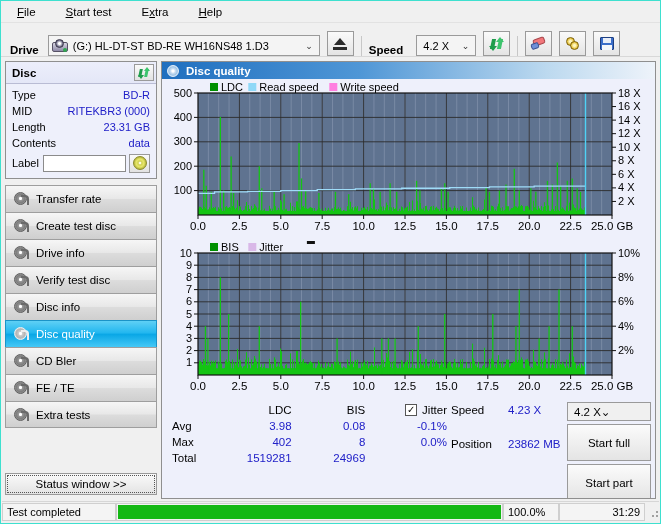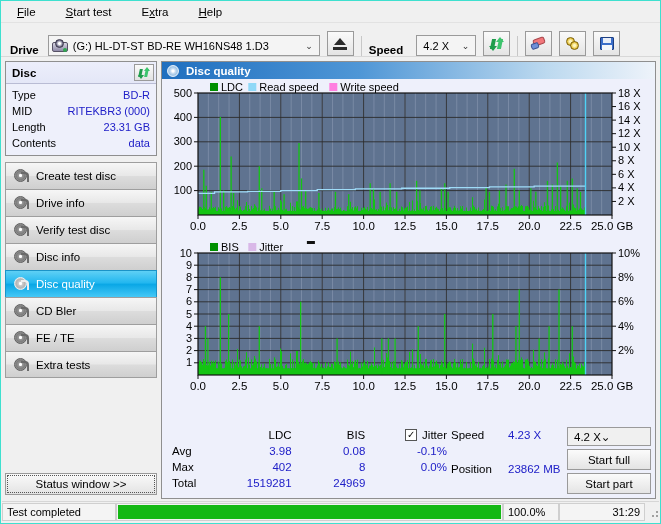--- a/index.html
+++ b/index.html
@@ -229,21 +229,21 @@
   .sr-labels{flex:1 1 auto;}
   .sr-row{display:flex;align-items:center;height:16px;font-size:11.5px;}
   .sr-k{width:57px;color:#000;}
   .sr-v{color:#2020c8;}
   .sr-btns{width:86px;flex:0 0 auto;display:flex;flex-direction:column;gap:3px;align-items:flex-end;}
   .spd-combo{
     width:84px;height:19px;border:1px solid #9a9a9a;background:#f0f0f0;
     display:flex;align-items:center;padding-left:6px;box-sizing:border-box;font-size:11.5px;
   }
   .act-btn{
-    width:84px;height:21px;border:1px solid #9a9a9a;
+    width:84px;height:37px;border:1px solid #9a9a9a;
     background:linear-gradient(180deg,#fbfbfb,#e4e4e4);
     display:flex;align-items:center;justify-content:center;font-size:11.5px;color:#000;
     box-sizing:border-box;
   }
   
   .statusbar{
     height:20px;flex:0 0 auto;display:flex;align-items:center;
     background:#f0f0f0;border-top:1px solid #d6d6d6;margin:2px 1px 1px 1px;
   }
   .sb-cell{
@@ -348,24 +348,38 @@
             <span class="v">RITEKBR3 (000)</span>
           </div>
           <div class="drow">
             <span class="k">Length</span>
             <span class="v">23.31 GB</span>
           </div>
           <div class="drow">
             <span class="k">Contents</span>
             <span class="v">data</span>
           </div>
+          <div class="label-row">
+            <span class="k">Label</span>
+            <input class="label-input" type="text" value="" style="">
+            <div class="cdbtn">
+              <span class="cd"></span>
+            </div>
+          </div>
         </div>
       </div>
 
       <div class="navlist">
+        <div class="navitem">
+          <span class="nav-ic">
+              <i class="d"></i>
+              <i class="m"></i>
+            </span>
+          <span>Transfer rate</span>
+        </div>
         <div class="navitem">
           <span class="nav-ic">
               <i class="d"></i>
               <i class="m"></i>
             </span>
           <span>Create test disc</span>
         </div>
         <div class="navitem">
           <span class="nav-ic">
               <i class="d"></i>

